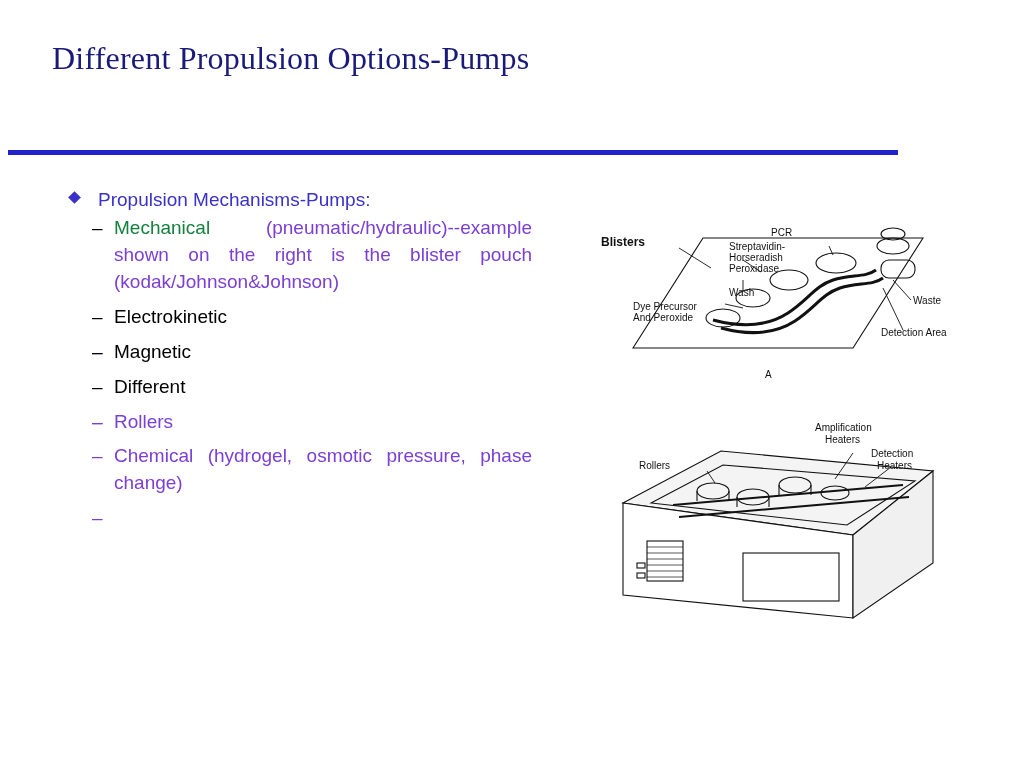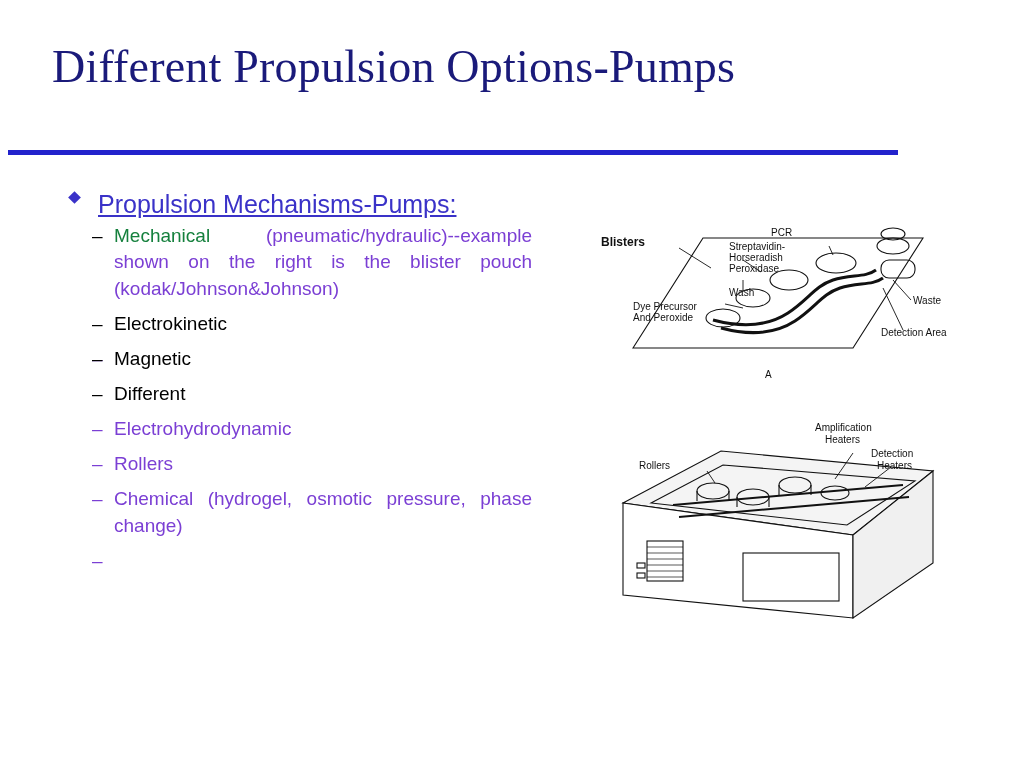--- a/index.html
+++ b/index.html
@@ -17,21 +17,21 @@
   .slide {
     position: absolute;
     inset: 0;
     background: #ffffff;
   }
   .slide-title {
     position: absolute;
     left: 52px;
     top: 40px;
     font-family: "Liberation Serif", serif;
-    font-size: 46px;
+    font-size: 32px;
     color: #1a1a7a;
     letter-spacing: 0.2px;
     white-space: nowrap;
   }
   .title-rule {
     position: absolute;
     left: 8px;
     top: 150px;
     width: 890px;
     height: 5px;
@@ -39,24 +39,23 @@
   }
   .content {
     position: absolute;
     left: 62px;
     top: 188px;
     width: 470px;
   }
   .bullet-l1 {
     position: relative;
     padding-left: 36px;
-    font-size: 25px;
+    font-size: 19px;
     color: #3a32c8;
     line-height: 1.3;
-    text-decoration: underline;
   }
   .bullet-l1 .marker {
     position: absolute;
     left: 8px;
     top: 5px;
     width: 9px;
     height: 9px;
     background: #3a32c8;
     transform: rotate(45deg);
   }
@@ -147,21 +146,20 @@
         <span>Magnetic</span>
       </div>
 
       <div class="bullet-l2">
         <span class="dash">–</span>
         <span>Different</span>
       </div>
 
       <div class="bullet-l2 purple">
         <span class="dash">–</span>
-        <span>Electrohydrodynamic</span>
       </div>
 
       <div class="bullet-l2 purple">
         <span class="dash">–</span>
         <span>Rollers</span>
       </div>
 
       <div class="bullet-l2 purple">
         <span class="dash">–</span>
         <span>Chemical (hydrogel, osmotic pressure, phase change)</span>

